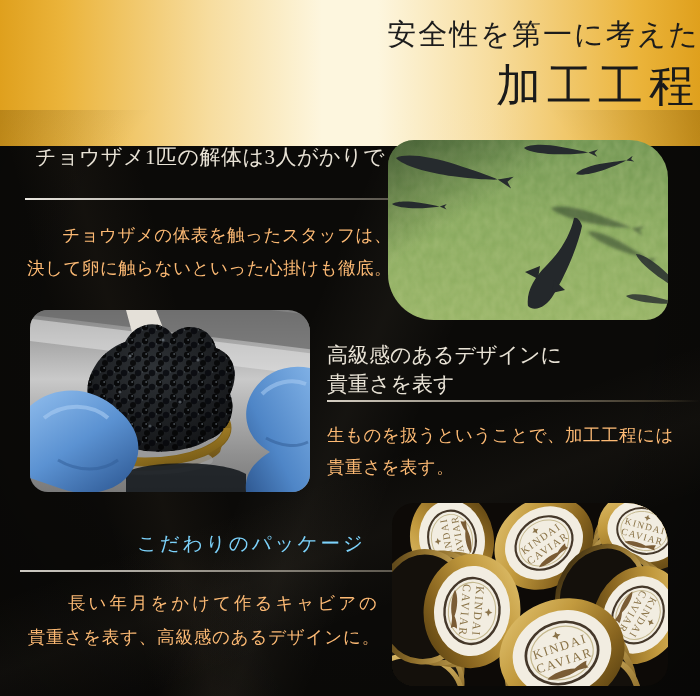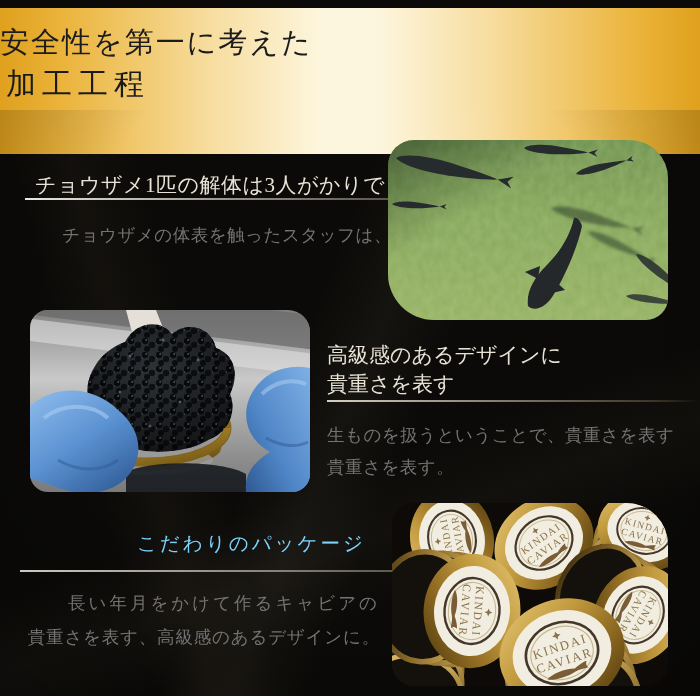--- a/index.html
+++ b/index.html
@@ -7,41 +7,41 @@
         font-family:"Liberation Sans","DejaVu Sans",sans-serif;}
   .tex{position:absolute;left:0;top:110px;width:700px;height:586px;pointer-events:none;}
   .tex1{background:
       linear-gradient(112deg, rgba(255,235,200,0) 42%, rgba(255,235,200,0.045) 50%, rgba(255,235,200,0) 58%),
       linear-gradient(75deg, rgba(0,0,0,0) 18%, rgba(180,150,110,0.05) 25%, rgba(0,0,0,0) 33%);}
   .tex2{background:
       linear-gradient(160deg, rgba(0,0,0,0) 58%, rgba(200,180,150,0.04) 67%, rgba(0,0,0,0) 76%),
       radial-gradient(ellipse at 50% 35%, rgba(0,0,0,0) 55%, rgba(0,0,0,0.30) 100%);}
 
   
-  .banner{position:absolute;left:0;top:8px;width:700px;height:146px;text-align:left;
+  .banner{position:absolute;left:0;top:0;width:700px;height:146px;text-align:right;
       background:linear-gradient(90deg,#DFA01D 0%,#EBB43B 9%,#F7DD9F 30%,#FDF6DE 46%,
                  #FDF6DE 54%,#F7DD9F 70%,#EBB43B 91%,#DFA01D 100%);}
   .banner-sub{padding-top:15px;font-family:"Liberation Serif","DejaVu Serif",serif;
       font-size:29px;letter-spacing:2px;color:#1C1C1C;}
   .banner-title{margin-top:1px;font-family:"Liberation Serif","DejaVu Serif",serif;
-      font-size:30px;letter-spacing:6px;padding-left:6px;color:#1A1A1A;}
+      font-size:45px;letter-spacing:6px;padding-left:6px;color:#1A1A1A;}
 
   
   .hd{position:absolute;font-family:"Liberation Serif","DejaVu Serif",serif;color:#E9E3D6;}
-  .s1h{left:35px;top:171px;font-size:21px;letter-spacing:0.5px;}
+  .s1h{left:35px;top:143px;font-size:21px;letter-spacing:0.5px;}
   .s2h{left:327px;top:341px;font-size:21px;line-height:29px;}
   .s3h{left:0;top:530px;width:366px;text-align:right;font-size:19.5px;letter-spacing:3px;color:#7dd3fc;}
   .rule{position:absolute;height:2px;}
   .u1{left:25px;top:198px;width:370px;
       background:linear-gradient(90deg,rgba(245,242,235,0.95),rgba(150,143,128,0.55));}
   .u2{left:327px;top:400px;width:373px;
       background:linear-gradient(90deg,rgba(235,228,215,0.9),rgba(165,145,105,0.3) 88%,rgba(165,145,105,0));}
   .u3{left:20px;top:570px;width:376px;
       background:linear-gradient(90deg,rgba(240,236,228,0.85),rgba(170,162,145,0.5));}
-  .body{position:absolute;color:#737373;font-size:17.5px;}
+  .body{position:absolute;color:#fdba74;font-size:17.5px;}
   .s1b{left:0;top:219px;width:392px;text-align:right;line-height:33px;letter-spacing:0.5px;}
   .s2b{left:327px;top:420px;width:373px;text-align:left;line-height:31.5px;letter-spacing:0.5px;}
   .s3b{left:0;top:587px;width:380px;text-align:right;line-height:33.5px;}
   .sp-wide{letter-spacing:3px;}
   .sp-tight{letter-spacing:0.8px;}
 
   
   .photo{position:absolute;overflow:hidden;}
   .photo svg{display:block;}
   .ph1{left:388px;top:140px;width:280px;height:180px;border-radius:26px 38px 22px 46px;}
@@ -60,20 +60,21 @@
     <div class="banner-title">加工工程</div>
   </div>
 
   <div class="tex tex1"></div>
   <div class="tex tex2"></div>
 
   <div class="hd s1h">チョウザメ1匹の解体は3人がかりで</div>
   <div class="rule u1"></div>
   <div class="body s1b">
     <div>チョウザメの体表を触ったスタッフは、</div>
+    <div>決して卵に触らないといった心掛けも徹底。</div>
   </div>
 
   <div class="photo ph1">
     <svg width="280" height="180" viewBox="0 0 280 180" xmlns="http://www.w3.org/2000/svg">
       <defs>
         <linearGradient id="pond" x1="0" y1="0" x2="0" y2="1">
           <stop offset="0" stop-color="#6E9350"></stop>
             <stop offset="0.45" stop-color="#85A75C"></stop>
           <stop offset="1" stop-color="#93B163"></stop>
         </linearGradient>
@@ -114,21 +115,21 @@
       </g>
     </svg>
   </div>
 
   <div class="hd s2h">
     <div>高級感のあるデザインに</div>
     <div>貴重さを表す</div>
   </div>
   <div class="rule u2"></div>
   <div class="body s2b">
-    <div>生ものを扱うということで、貴重さを表す</div>
+    <div>生ものを扱うということで、加工工程には</div>
     <div>貴重さを表す。</div>
   </div>
 
   <div class="photo ph2">
     <svg width="280" height="182" viewBox="0 0 280 182" xmlns="http://www.w3.org/2000/svg">
       <defs>
         <linearGradient id="steel" x1="0" y1="0" x2="0" y2="1">
           <stop offset="0" stop-color="#7F7F7F"></stop>
             <stop offset="0.18" stop-color="#A8A8A8"></stop>
           <stop offset="0.38" stop-color="#C9C9C9"></stop>

